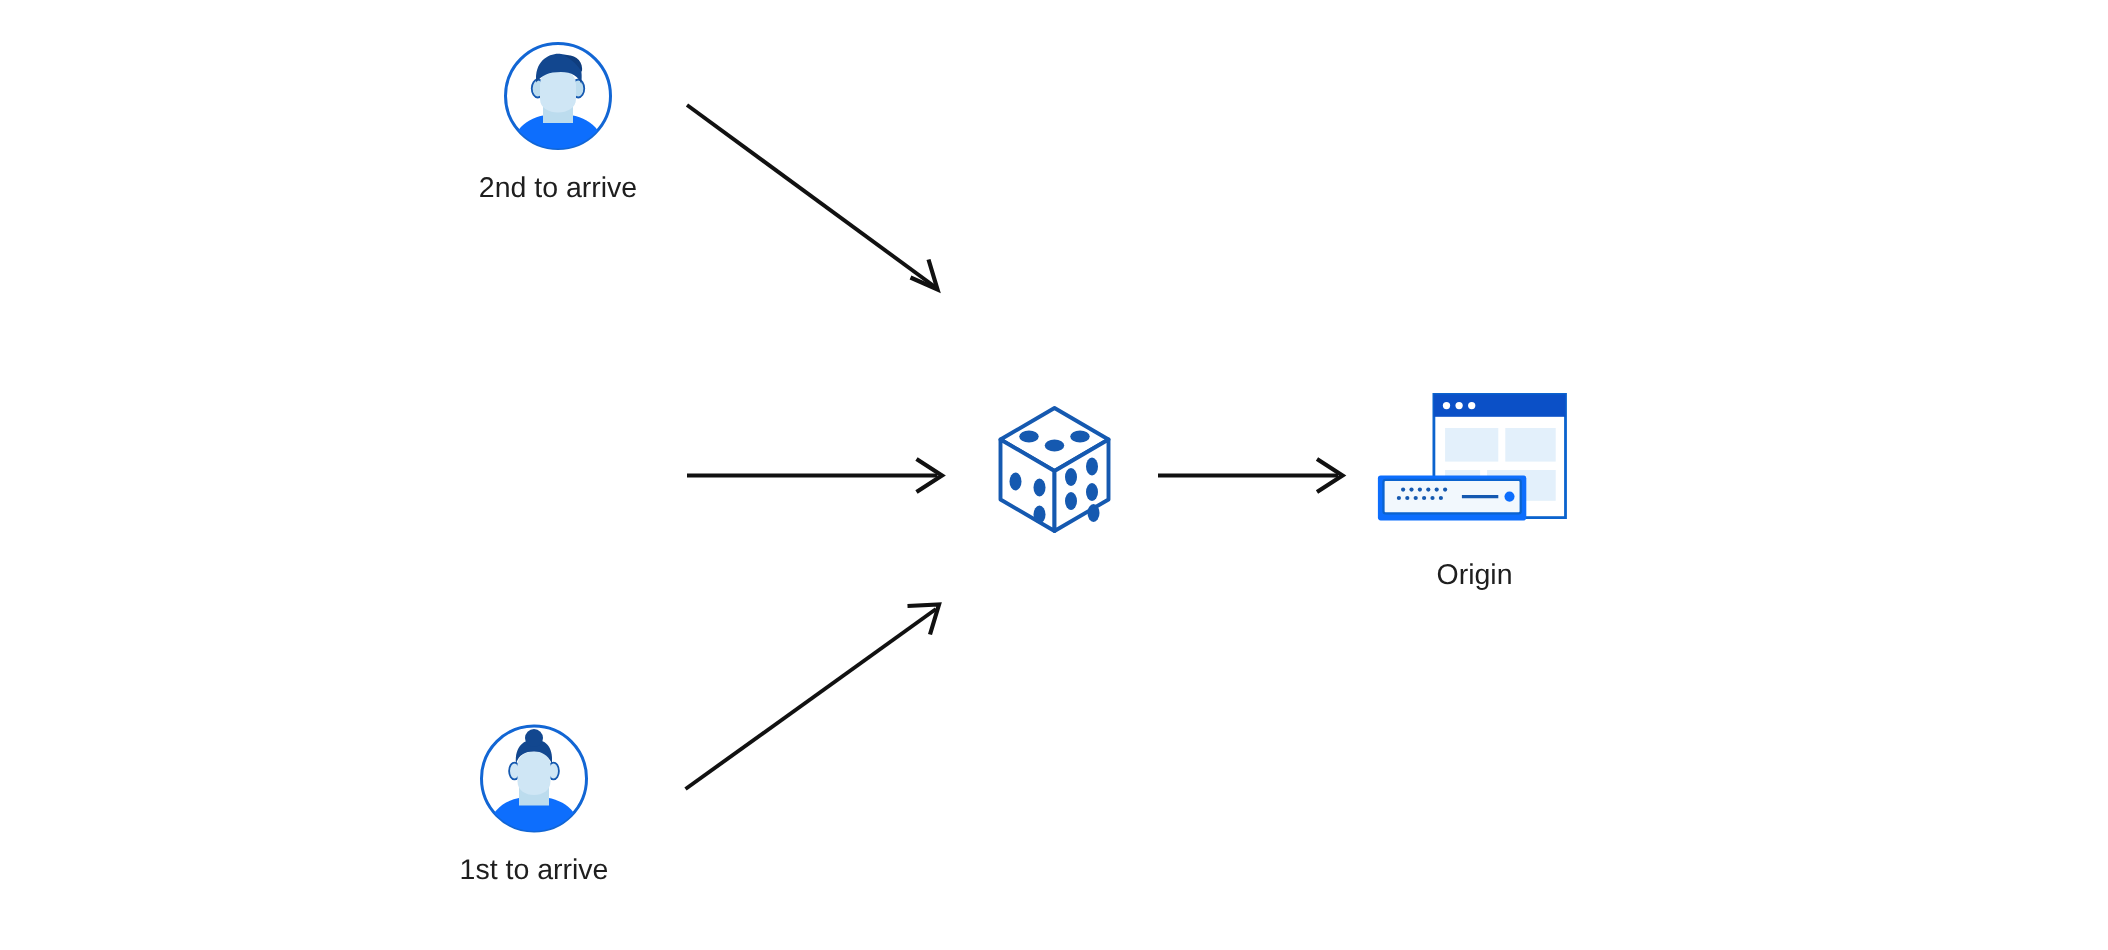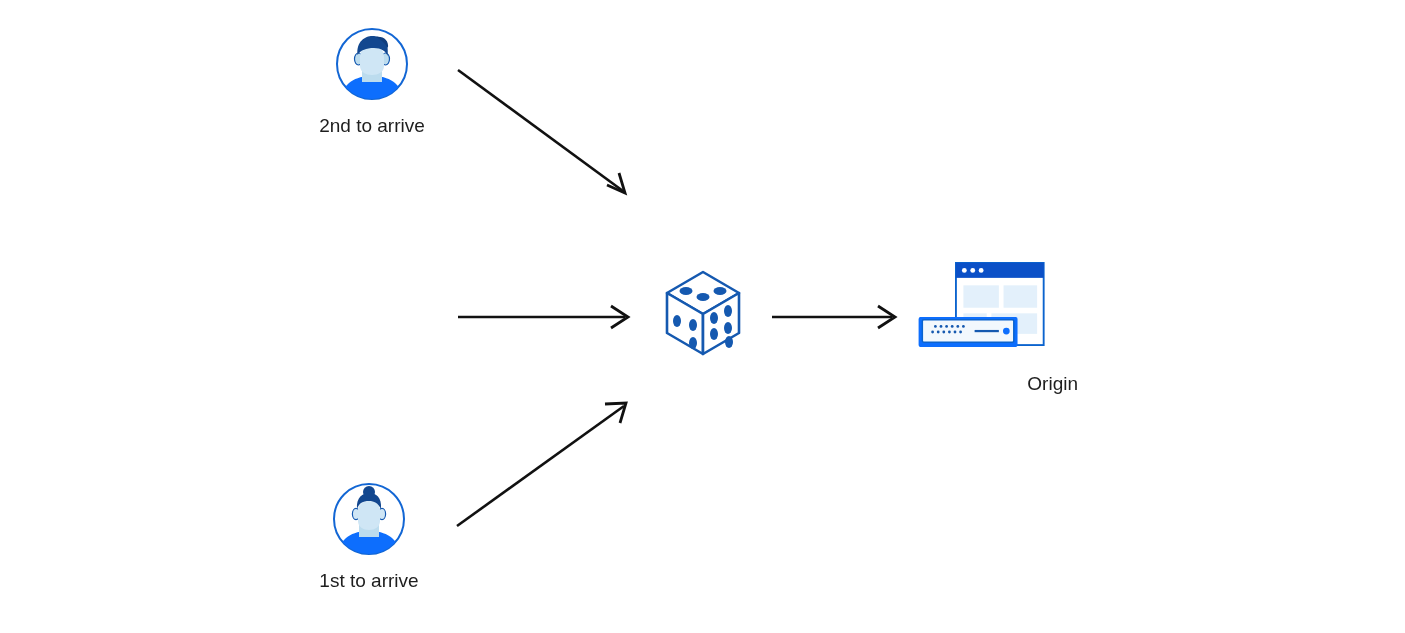--- a/index.html
+++ b/index.html
@@ -43,21 +43,21 @@
     width: 90px;
   }
   .origin-node { width: 190px; }
   .origin-graphic {
     width: 140px;
     height: 110px;
     margin: 0 auto;
     display: block;
   }
   .origin-label {
-    text-align: right;
+    text-align: center;
     font-family: "Liberation Sans", sans-serif;
     font-size: 19px;
     line-height: 24px;
     color: #1e1e1e;
     margin-top: 6px;
   }
   svg { display: block; overflow: visible; }
   #arrow-layer {
     position: absolute;
     left: 0; top: 0;
@@ -111,21 +111,21 @@
         <ellipse cx="51.5" cy="33" rx="4" ry="6" fill="#bcdcee" stroke="#1559b0" stroke-width="1.2"></ellipse>
         <path d="M26 30 C26 17 50 17 50 30 L50 40 C50 52 26 52 26 40 Z" fill="#cfe6f5"></path>
         <path d="M23.5 29 C22 14 33 9 40 10 C52 11 55 19 53.5 30 C52 25 47 22 40 22 C32 22 27 24 23.5 29 Z" fill="#12478f"></path>
         <path d="M42 11 C50 10 55 15 54 22 C50 16 46 13 42 11 Z" fill="#0f3d7d"></path>
       </g>
     </svg>
     <div class="node-label">2nd to arrive</div>
   </div>
 
 
-  <div class="node avatar-node" style="left:289px; top:481px;">
+  <div class="node avatar-node" style="left:276px; top:481px;">
     <svg class="avatar-wrap" viewBox="0 0 76 76" xmlns="http://www.w3.org/2000/svg">
       <defs>
           <clipPath id="clipC">
             <circle cx="38" cy="38" r="35"></circle>
           </clipPath>
         </defs>
       <circle cx="38" cy="38" r="35" fill="#ffffff" stroke="#1266d4" stroke-width="2"></circle>
       <g clip-path="url(#clipC)">
         <path d="M6 76 C8 58 20 50 38 50 C56 50 68 58 70 76 Z" fill="#0d6efd"></path>
         <path d="M28 43 h20 v13 h-20 Z" fill="#bcdcee"></path>

